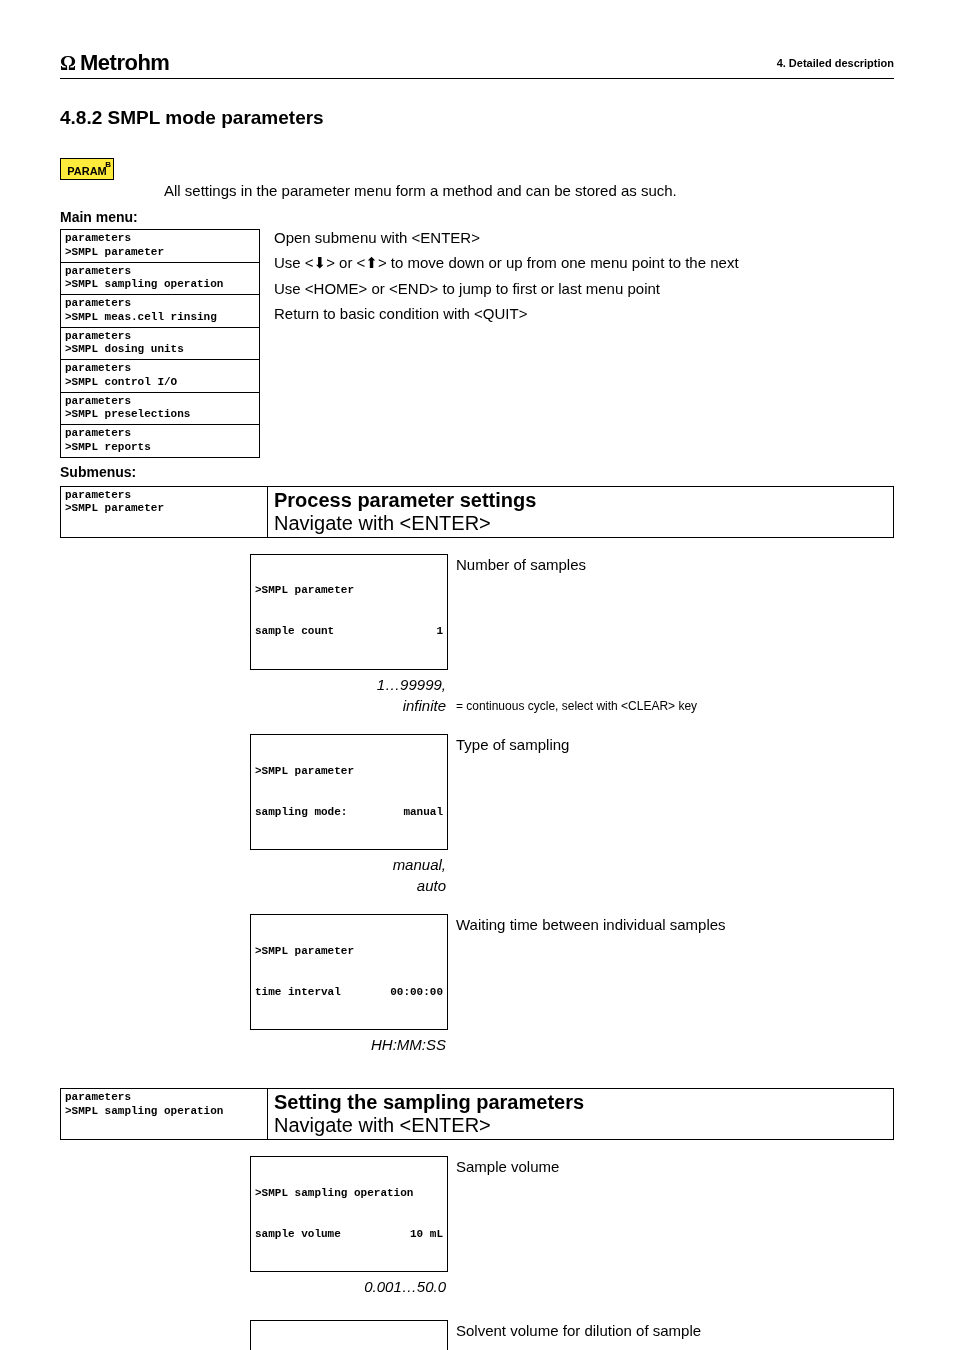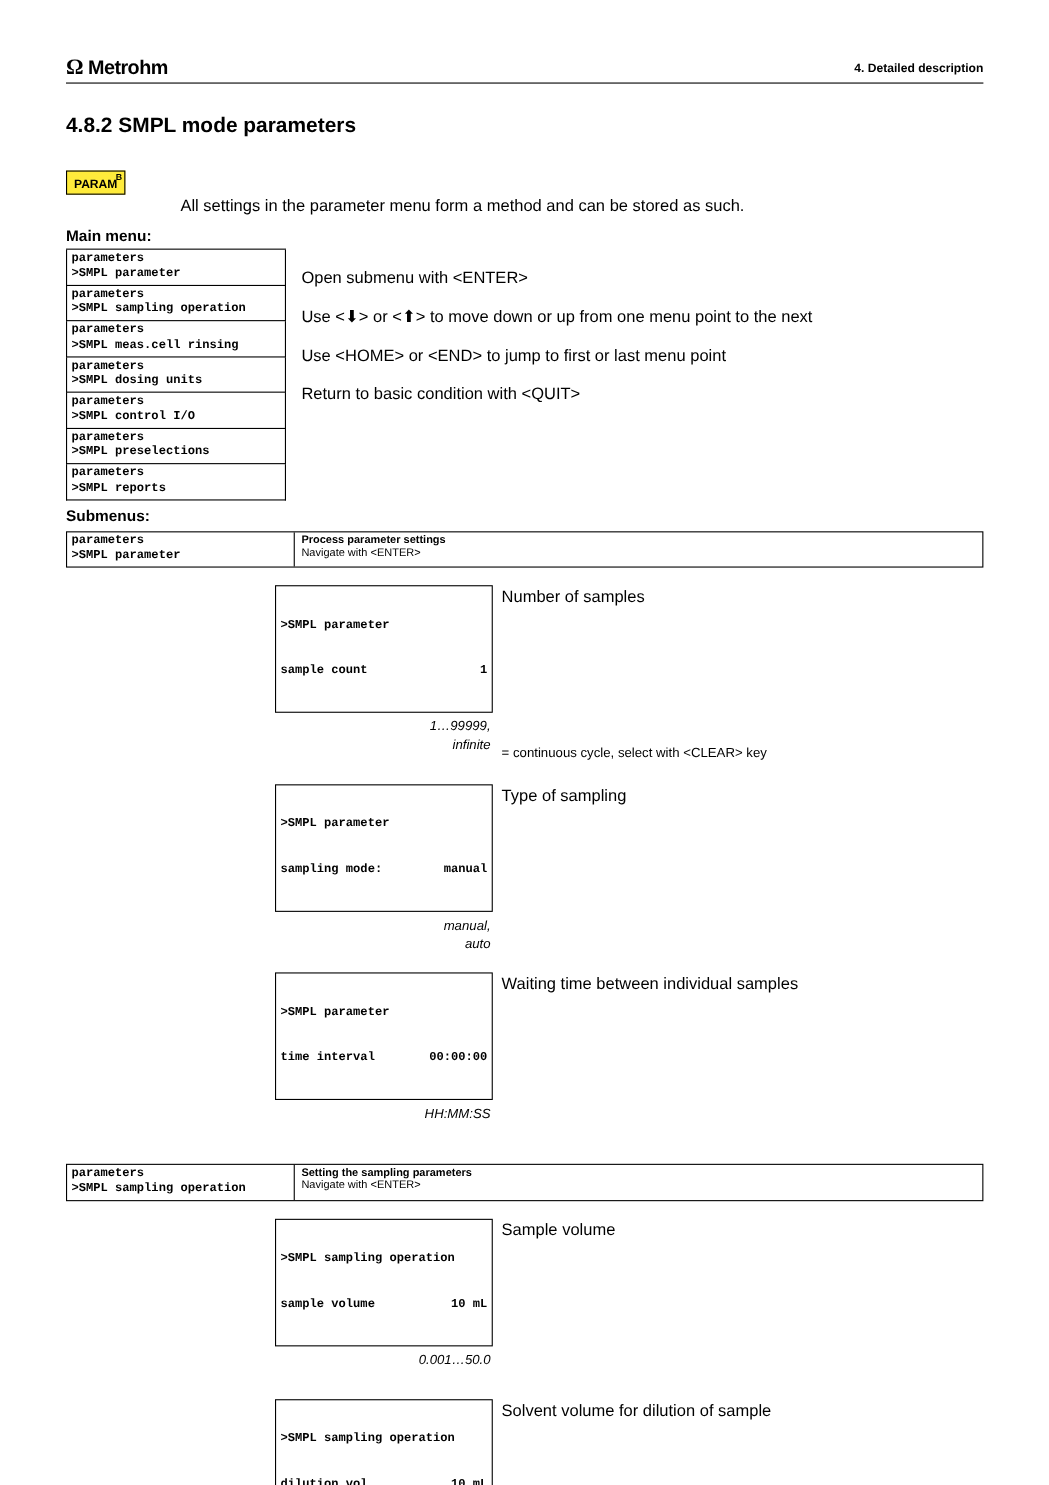--- a/index.html
+++ b/index.html
@@ -29,21 +29,21 @@
     display: flex;
     align-items: center;
     gap: 4px;
   }
   .logo-omega {
     font-size: 20px;
     font-weight: bold;
     font-family: serif;
   }
   .logo-text {
-    font-size: 18px;
+    font-size: 22px;
     font-weight: 900;
     letter-spacing: -0.5px;
   }
   .sec-title {
     font-size: 11px;
     font-weight: bold;
   }
   .h2 {
     font-size: 19px;
     font-weight: 900;
@@ -106,21 +106,20 @@
     padding: 2px 4px;
     line-height: 1.25;
     white-space: pre;
   }
   .menu-info {
     font-size: 15px;
     flex: 1;
   }
   .menu-info .line {
     margin-bottom: 8px;
-    margin-top: 18px;
   }
   .sm-head-row {
     border: 1px solid #000;
     display: flex;
     align-items: stretch;
     margin-top: 6px;
     margin-bottom: 16px;
   }
   .sm-head-left {
     width: 198px;
@@ -128,21 +127,21 @@
     font-family: "Courier New", monospace;
     font-size: 11px;
     font-weight: bold;
     padding: 2px 4px;
     white-space: pre;
     line-height: 1.25;
   }
   .sm-head-right {
     flex: 1;
     padding: 2px 6px;
-    font-size: 10px;
+    font-size: 20px;
   }
   .sm-head-right .bold { font-weight: bold; }
   .param-row {
     display: flex;
     margin-left: 190px;
     margin-bottom: 2px;
     align-items: flex-start;
   }
   .param-box {
     border: 1px solid #000;
@@ -165,21 +164,21 @@
     font-size: 15px;
   }
   .range-row {
     display: flex;
     margin-left: 190px;
     margin-bottom: 18px;
     align-items: flex-start;
   }
   .range-left {
     width: 196px;
-    font-size: 12px;
+    font-size: 15px;
     font-style: italic;
     text-align: right;
     padding-right: 6px;
     padding-top: 2px;
     white-space: pre-line;
     line-height: 1.4;
   }
   .range-right {
     flex: 1;
     font-size: 12px;

